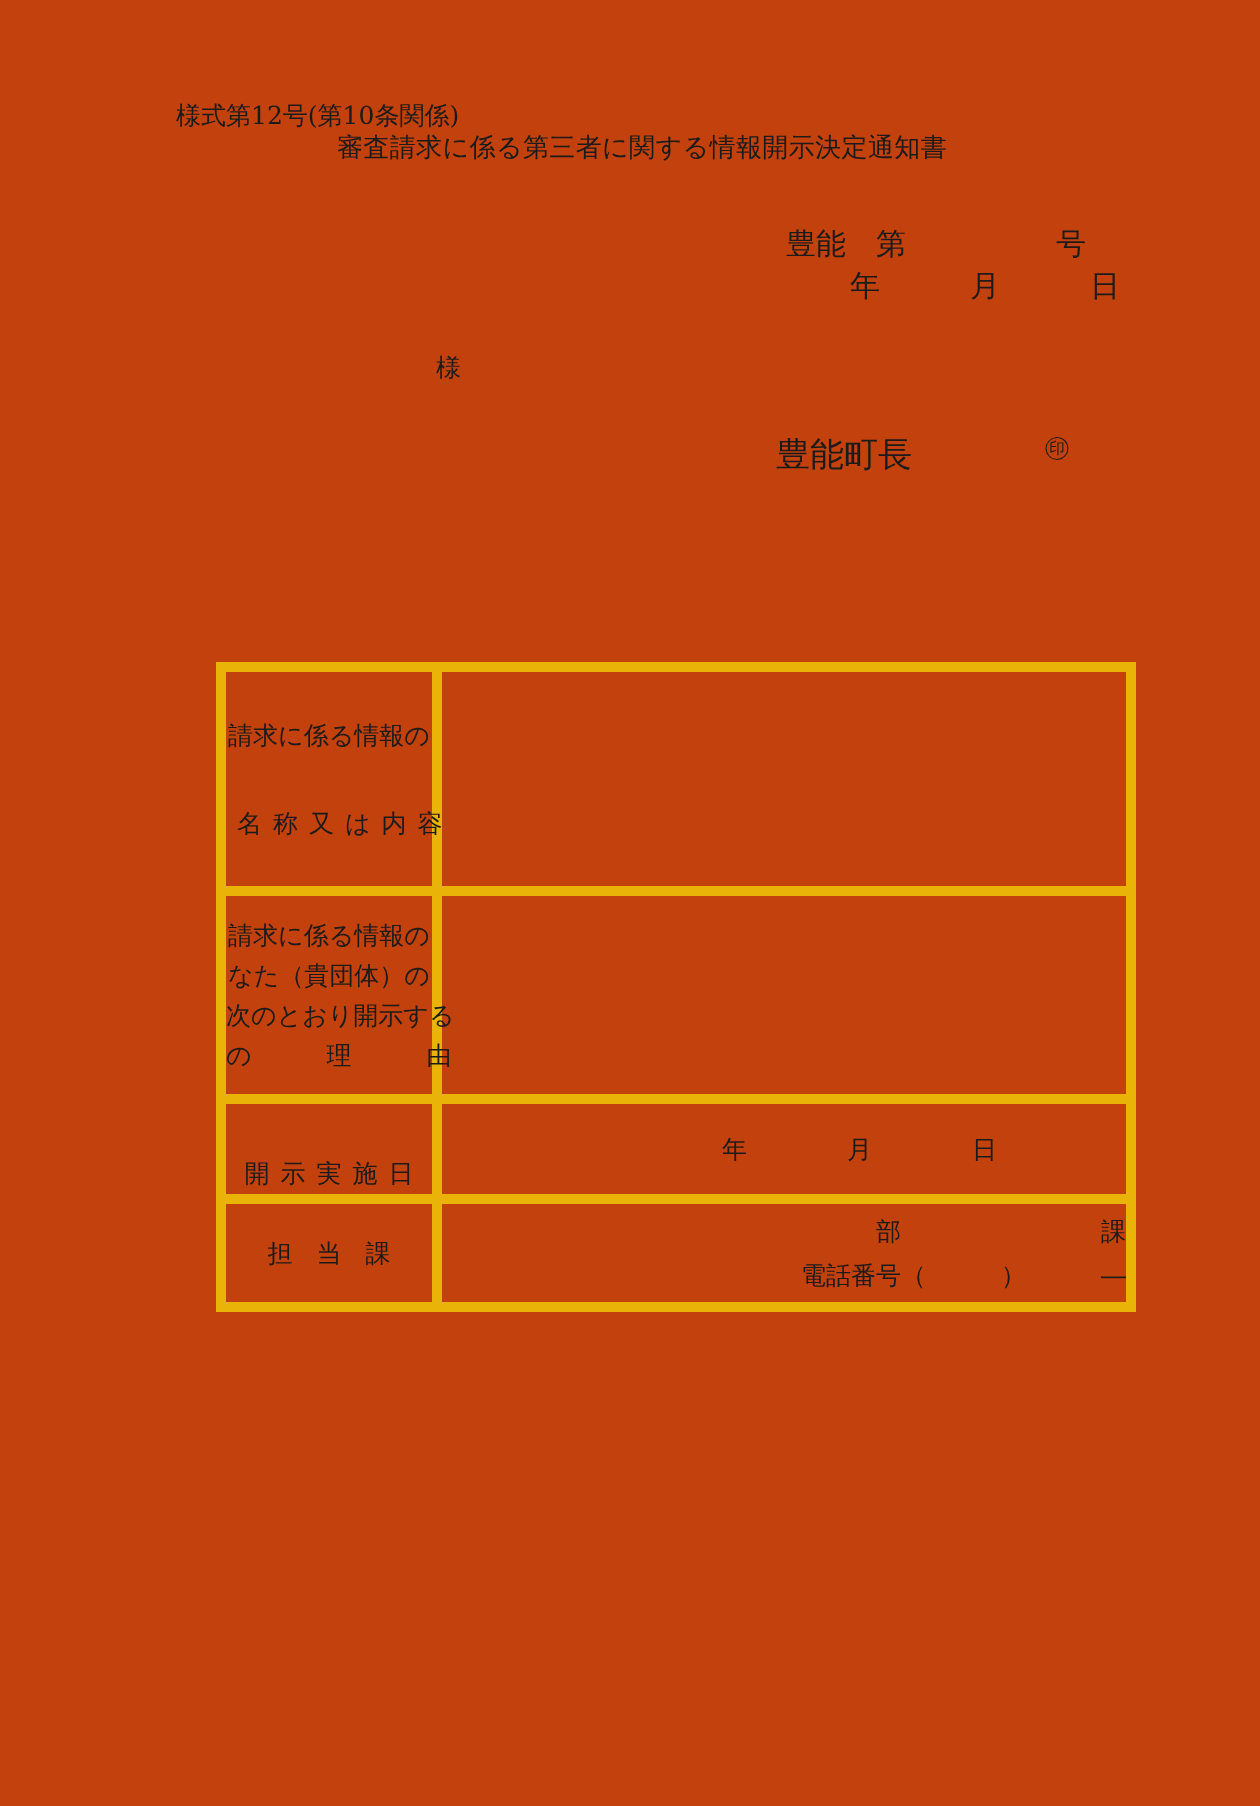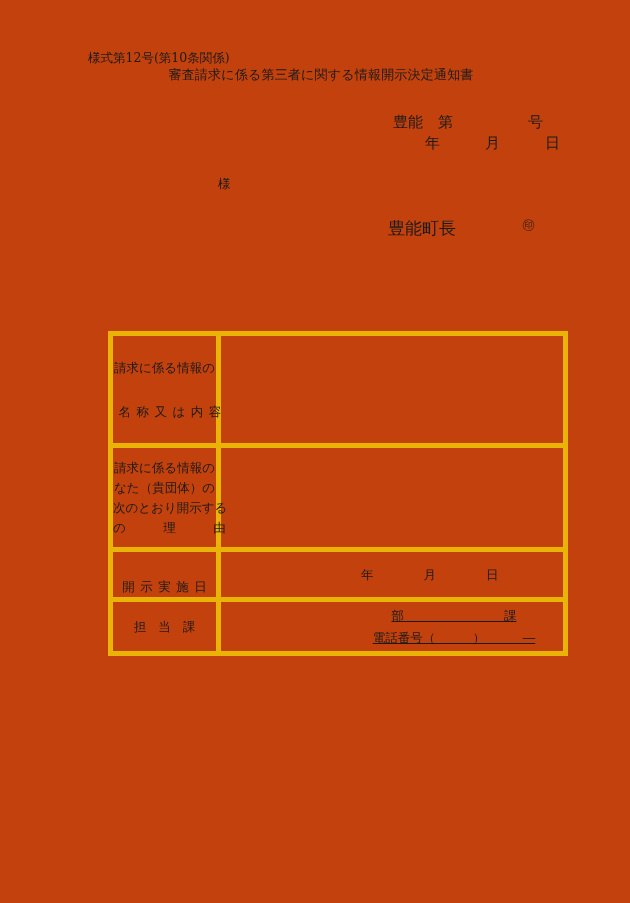--- a/index.html
+++ b/index.html
@@ -143,24 +143,23 @@
   .value-cell { padding: 4px 0; }
   .date-value {
     display: block;
     white-space: pre;
     text-align: left;
     padding-left: 140px;
   }
   .dept-value {
     display: block;
     white-space: pre;
-    text-align: center;
+    text-align: right;
     padding-left: 124px;
     line-height: 22px;
-    text-decoration: underline;
   }
 </style>
 </head>
 <body>
 
 <div class="page">
 
   <div class="form-code">様式第12号(第10条関係)</div>
 
   <div class="doc-title">審査請求に係る第三者に関する情報開示決定通知書</div>

